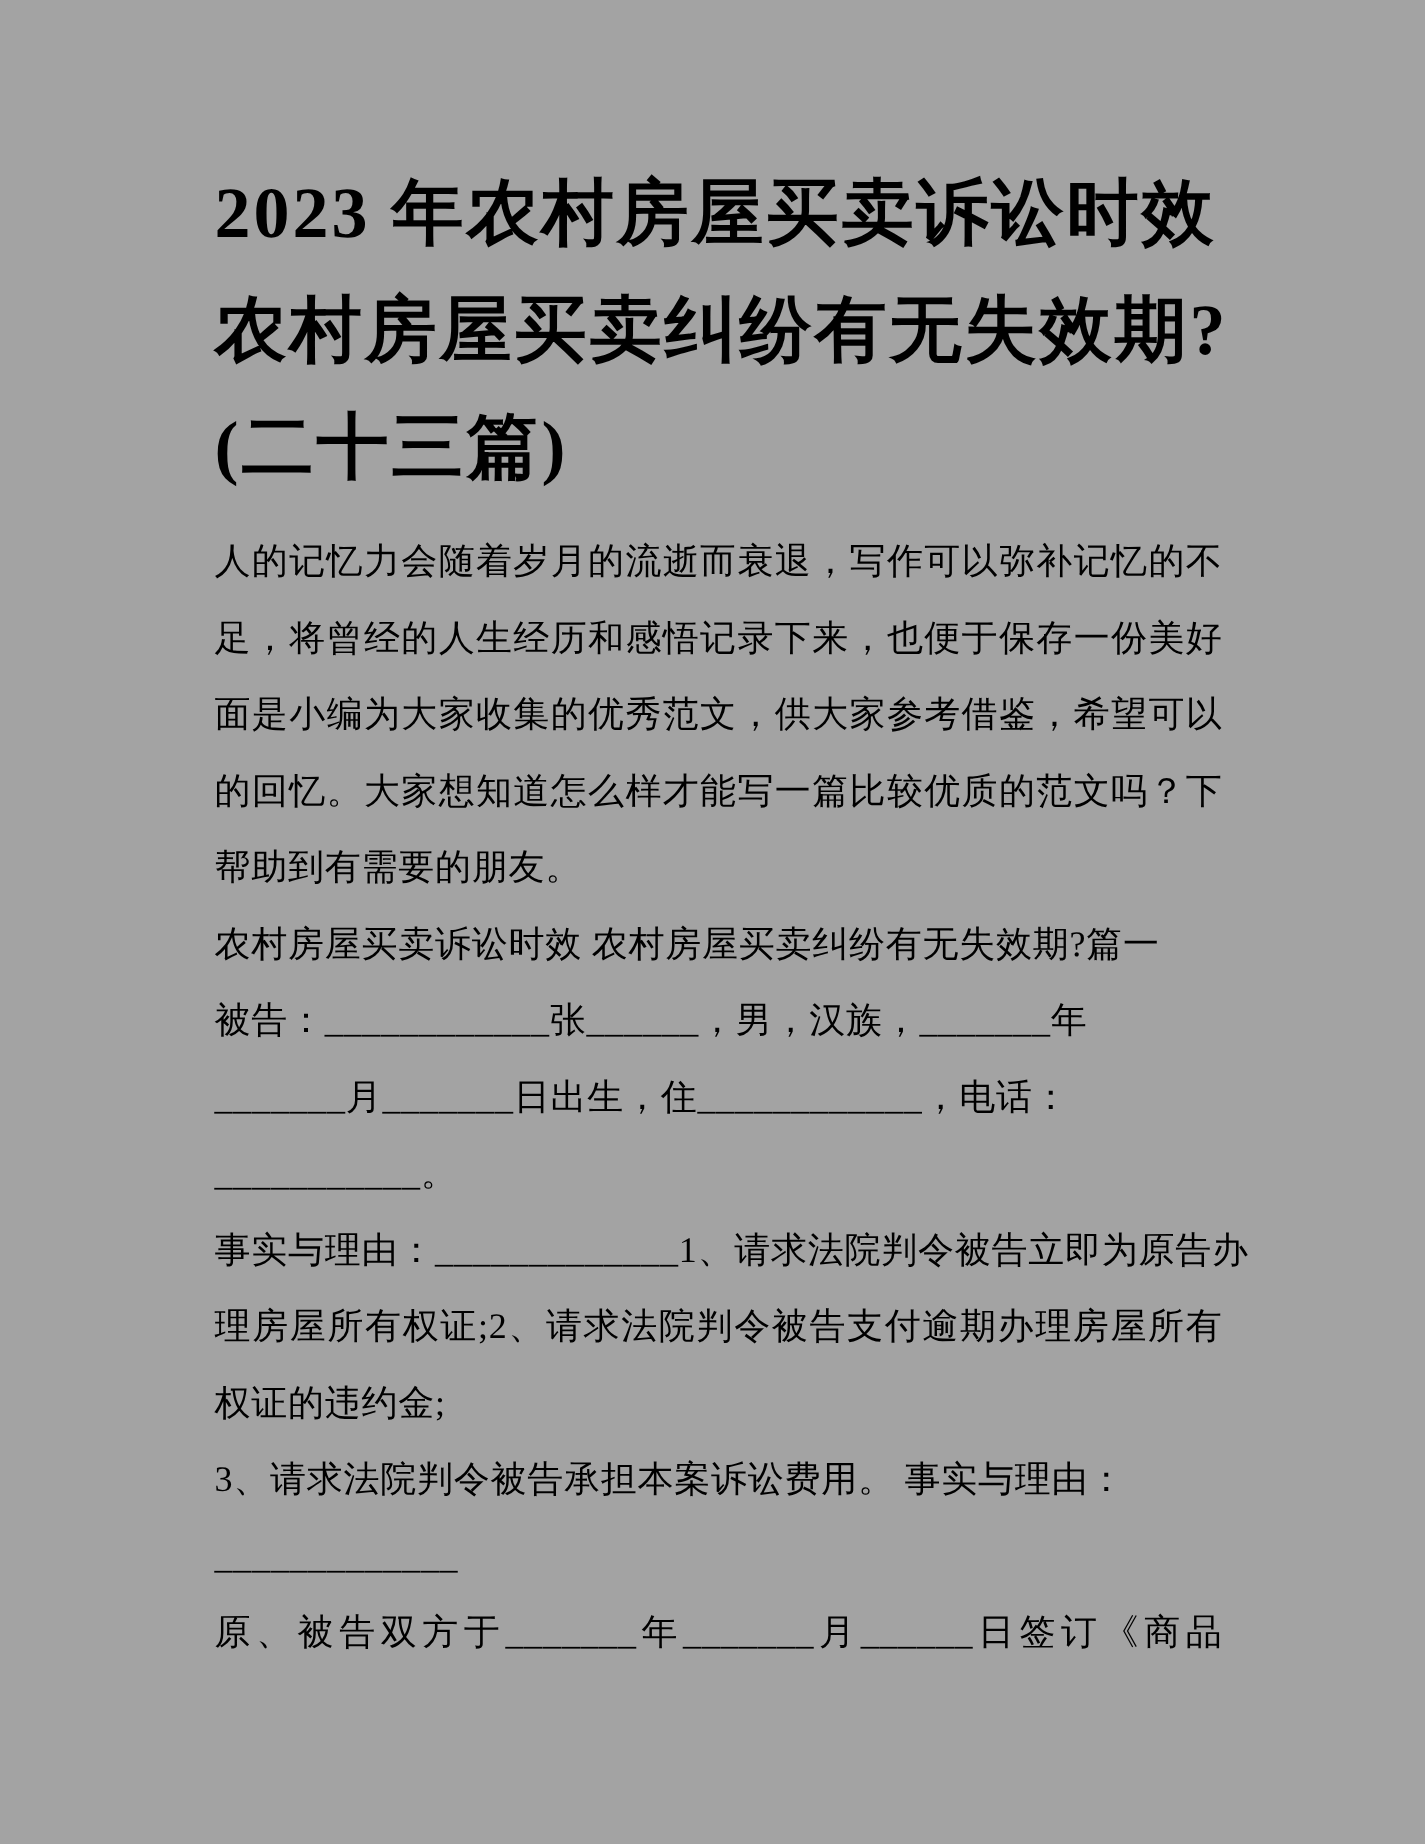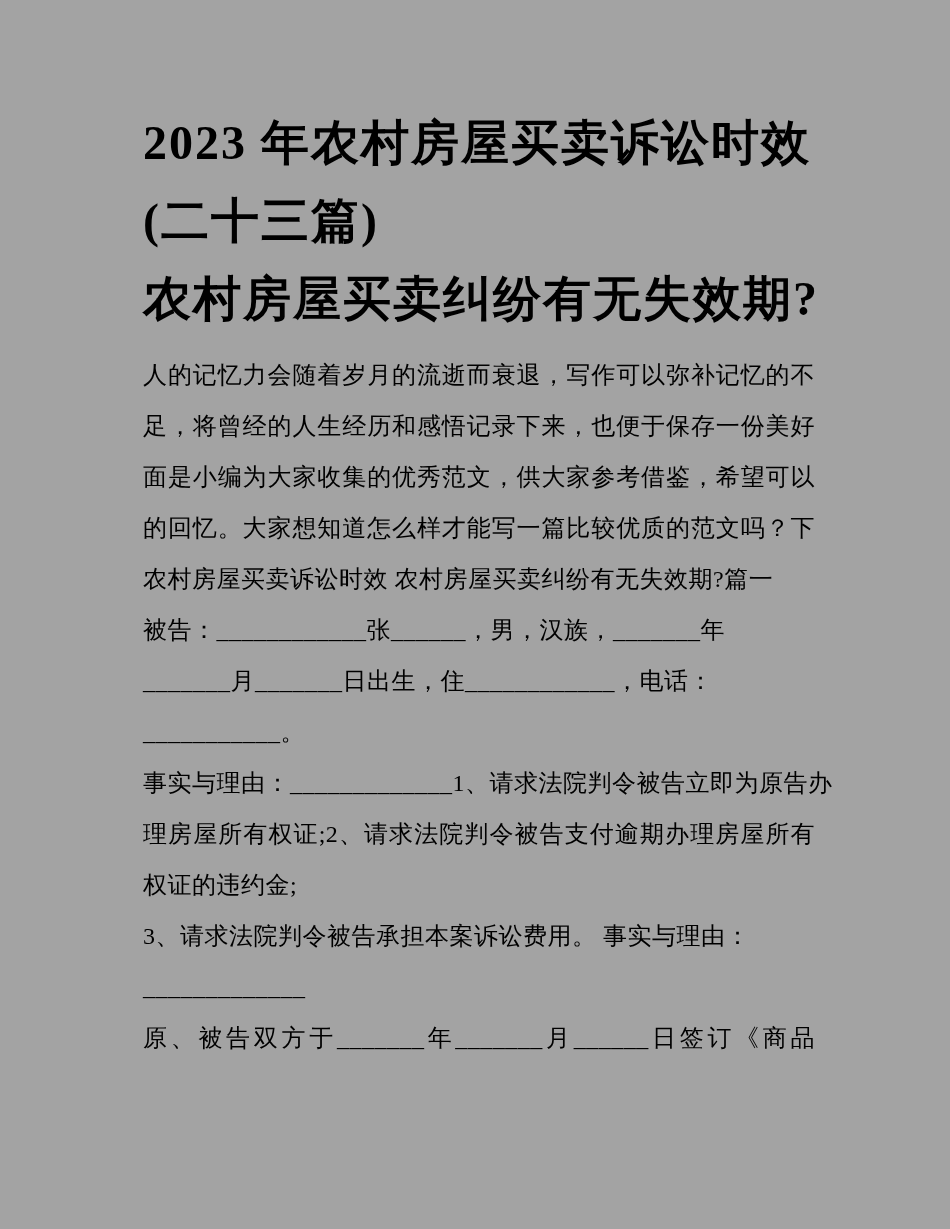--- a/index.html
+++ b/index.html
@@ -53,29 +53,30 @@
     text-align-last: justify;
   }
 </style>
 </head>
 <body>
 
 <div class="doc-page" style="background: #a3a3a3; color: rgb(0, 0, 0);">
   <div class="doc-content">
     <h1 class="doc-title" style="margin:0;">
         <div class="title-line">2023 年农村房屋买卖诉讼时效</div>
+        <div class="title-line">农村房屋买卖纠纷有无失效期?</div>
         <div class="title-line">(二十三篇)</div>
-        <div class="title-line">农村房屋买卖纠纷有无失效期?</div>
       </h1>
     <div class="doc-body">
         <div class="paragraph">
           <div class="body-line fill">人的记忆力会随着岁月的流逝而衰退，写作可以弥补记忆的不</div>
           <div class="body-line fill">足，将曾经的人生经历和感悟记录下来，也便于保存一份美好</div>
           <div class="body-line fill">面是小编为大家收集的优秀范文，供大家参考借鉴，希望可以</div>
           <div class="body-line fill">的回忆。大家想知道怎么样才能写一篇比较优质的范文吗？下</div>
+          <div class="body-line">帮助到有需要的朋友。</div>
         </div>
         <div class="paragraph">
           <div class="body-line">农村房屋买卖诉讼时效 农村房屋买卖纠纷有无失效期?篇一</div>
         </div>
         <div class="paragraph">
           <div class="body-line">被告：____________张______，男，汉族，_______年</div>
           <div class="body-line">_______月_______日出生，住____________，电话：</div>
           <div class="body-line">___________。</div>
         </div>
         <div class="paragraph">

